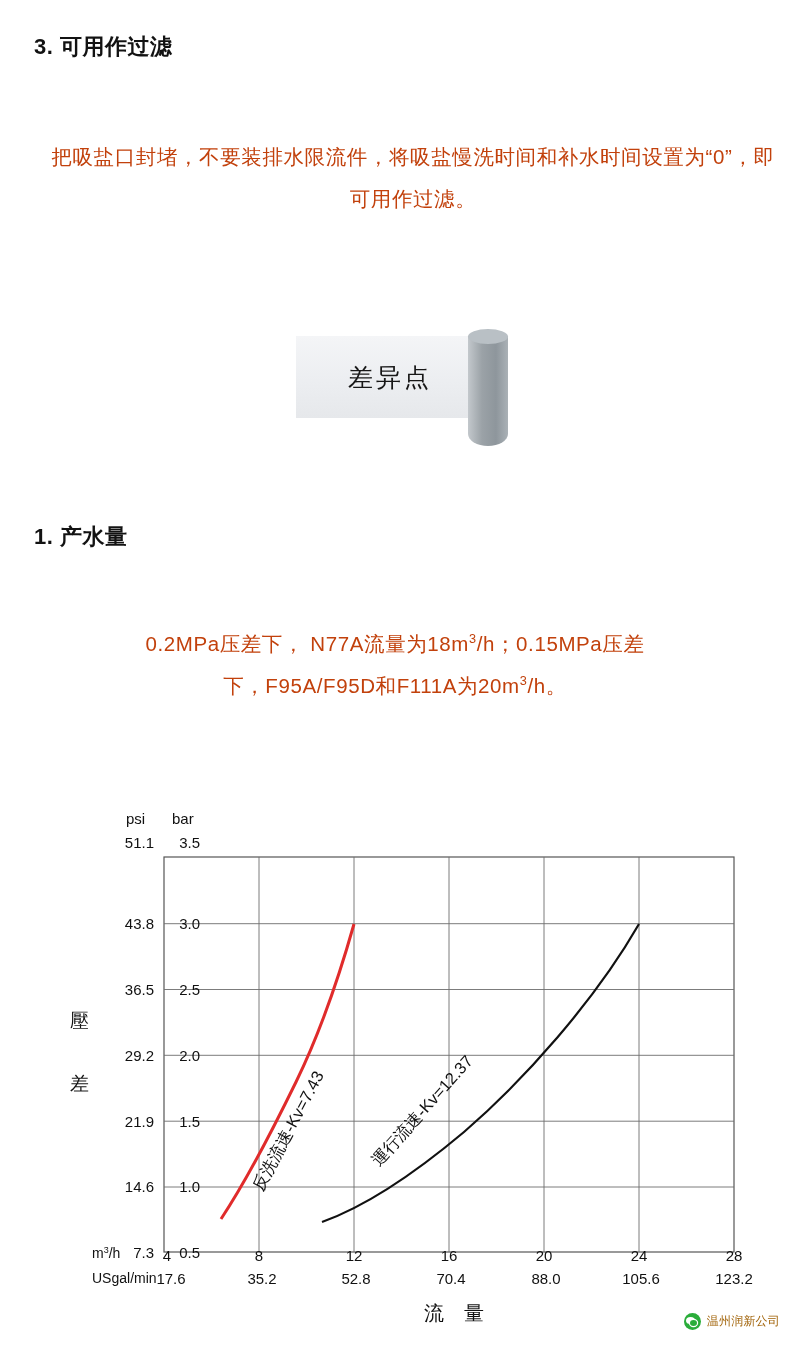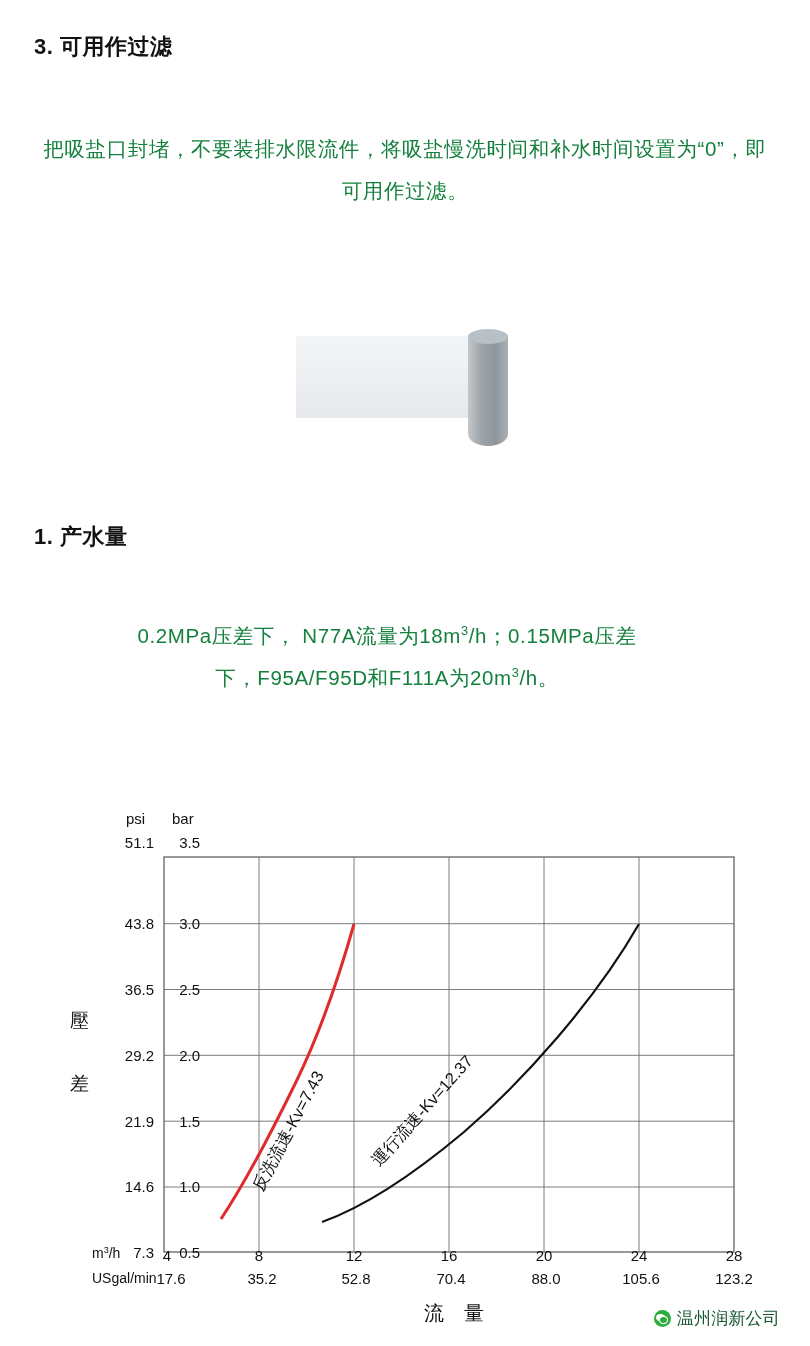--- a/index.html
+++ b/index.html
@@ -31,22 +31,22 @@
     color: #121212;
   }
   .heading-1 { position: absolute; left: 34px; top: 32px; }
   .heading-2 { position: absolute; left: 34px; top: 522px; }
 
   p.body-text {
     position: absolute;
     font-size: 20.5px;
     line-height: 42px;
     letter-spacing: 0.6px;
-    margin: 0;
-    color: #15803d;
+    margin: 8px;
+    color: #c2410c;
     width: 742px;
   }
   .para-1 { left: 34px; top: 128px; }
   .para-2 { left: 16px; top: 615px; }
 
   sup.exp {
     font-size: 0.62em;
     vertical-align: super;
     line-height: 0;
   }
@@ -129,35 +129,36 @@
   }
   .wm-badge::before,
   .wm-badge::after {
     content: "";
     position: absolute;
     background: #fff;
     border-radius: 50%;
   }
   .wm-badge::before { width: 9px; height: 7px; left: 2.5px; top: 4px; }
   .wm-badge::after  { width: 7px; height: 6px; left: 6px;  top: 6.5px; background: #2aad3a; box-shadow: 0 0 0 1.2px #fff; }
-  .wm-text { color: #14532d; font-size: 17px; letter-spacing: 0.2px; }
+  .wm-text { color: #a16207; font-size: 12px; letter-spacing: 0.2px; }
 </style>
 </head>
 <body>
 
 <div class="page">
 
   <h2 class="section-heading heading-1">3. 可用作过滤</h2>
 
   <p class="body-text para-1">把吸盐口封堵，不要装排水限流件，将吸盐慢洗时间和补水时间设置为“0”，即可用作过滤。</p>
 
   <div class="banner">
     <div class="banner-plate"></div>
     <div class="banner-cyl-body"></div>
     <div class="banner-cyl-top"></div>
+    <div class="banner-label">差异点</div>
   </div>
 
   <h2 class="section-heading heading-2">1. 产水量</h2>
 
   <p class="body-text para-2">
     <span>0.2MPa压差下， N77A流量为18m</span><sup class="exp">3</sup><span>/h；0.15MPa压差</span><br>
     <span>下，F95A/F95D和F111A为20m</span><sup class="exp">3</sup><span>/h。</span>
   </p>
 
   <div class="chart-wrap">

